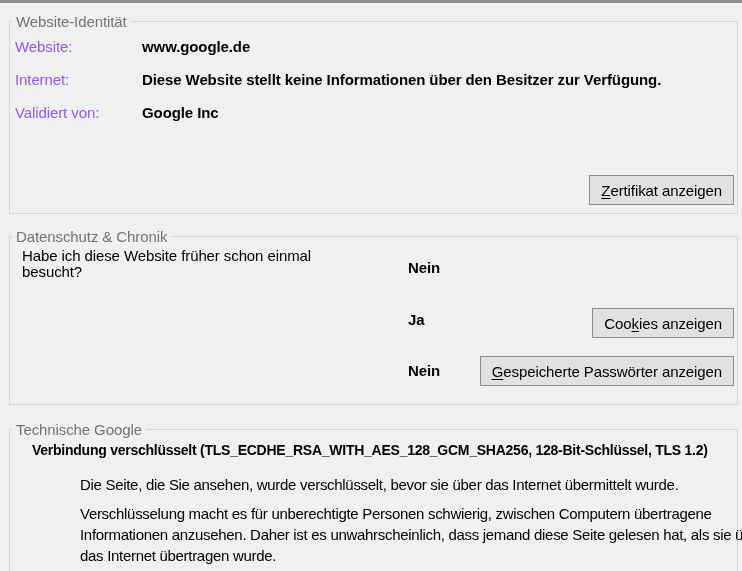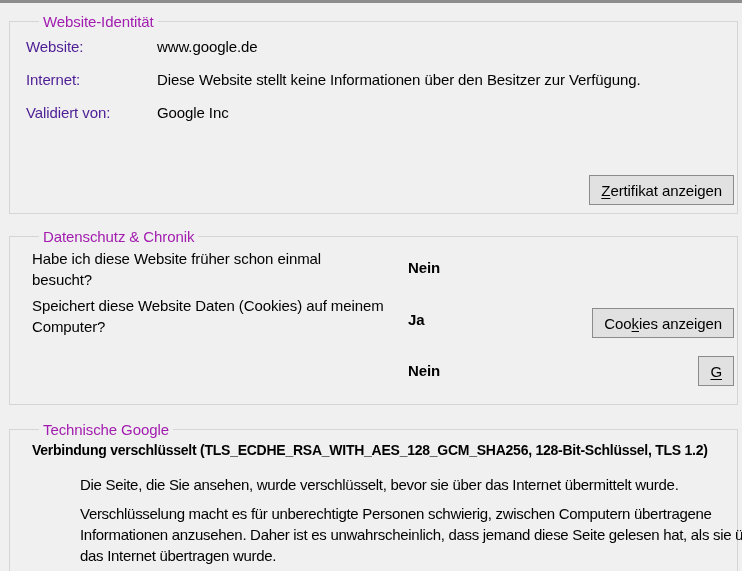--- a/index.html
+++ b/index.html
@@ -28,44 +28,44 @@
     left: 9px;
     width: 727px;
     border: 1px solid #d5d5d5;
   }
   .group-identity  { top: 21px;  height: 191px; }
   .group-privacy   { top: 236px; height: 167px; }
   .group-technical { top: 429px; height: 170px; }
   .legend {
     position: absolute;
     top: -10px;
-    left: 29px;
+    left: 2px;
     padding: 0 4px;
     background: #f0f0f0;
-    color: #a21caf;
+    color: #737373;
     line-height: 19px;
     white-space: nowrap;
   }
   .id-label {
     position: absolute;
-    left: 16px;
-    color: #4c1d95;
+    left: 5px;
+    color: #8b5cf6;
     white-space: nowrap;
   }
   .id-value {
     position: absolute;
-    left: 147px;
-    font-weight: normal;
+    left: 132px;
+    font-weight: bold;
     white-space: nowrap;
   }
   .question {
     position: absolute;
-    left: 22px;
+    left: 12px;
     width: 352px;
-    line-height: 21px;
+    line-height: 16px;
   }
   .answer {
     position: absolute;
     left: 398px;
     font-weight: bold;
     white-space: nowrap;
   }
   .btn {
     position: absolute;
     right: 3px;
@@ -130,32 +130,32 @@
       <span>ertifikat anzeigen</span>
     </button>
 </div>
 
 <div class="group group-privacy">
   <span class="legend">Datenschutz &amp; Chronik</span>
 
   <div class="question" style="top:11px">Habe ich diese Website früher schon einmal besucht?</div>
   <span class="answer" style="top:22px">Nein</span>
 
-  <div class="question" style="top:58px">Speichert diese Website Daten (Cookies) auf meinem Computer?</div>
   <span class="answer" style="top:74px">Ja</span>
   <button class="btn btn-cookies">
       <span>Coo</span>
       <span class="ak">k</span>
       <span>ies anzeigen</span>
     </button>
 
   <span class="answer" style="top:125px">Nein</span>
   <button class="btn btn-passwords">
       <span></span>
       <span class="ak">G</span>
+      <span>espeicherte Passwörter anzeigen</span>
     </button>
 </div>
 
 <div class="group group-technical">
   <span class="legend">Technische Google</span>
 
   <div class="tech-headline">Verbindung verschlüsselt (TLS_ECDHE_RSA_WITH_AES_128_GCM_SHA256, 128-Bit-Schlüssel, TLS 1.2)</div>
   <div class="tech-para tech-para-1">Die Seite, die Sie ansehen, wurde verschlüsselt, bevor sie über das Internet übermittelt wurde.</div>
   <div class="tech-para tech-para-2">Verschlüsselung macht es für unberechtigte Personen schwierig, zwischen Computern übertragene Informationen anzusehen. Daher ist es unwahrscheinlich, dass jemand diese Seite gelesen hat, als sie über das Internet übertragen wurde.</div>
 </div>

